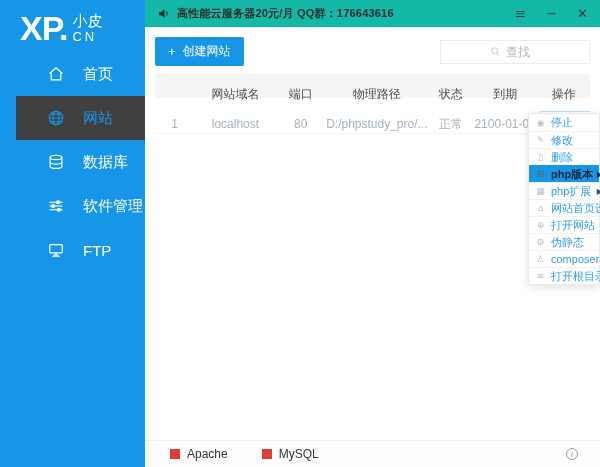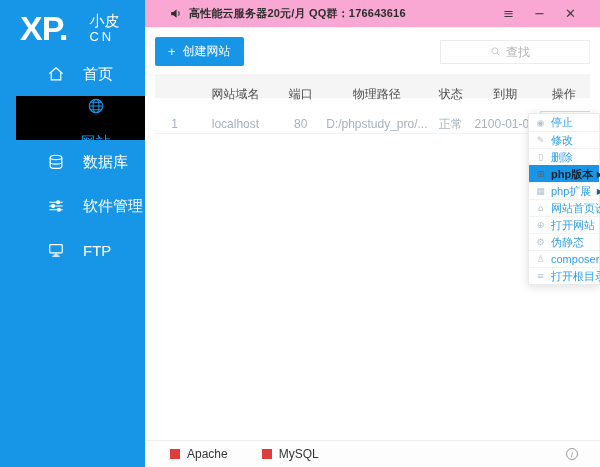--- a/index.html
+++ b/index.html
@@ -4,32 +4,32 @@
 <style>
   * { box-sizing: border-box; margin: 0; padding: 0; }
   html,body { width:600px; height:467px; }
   .app {
     position: relative; width: 600px; height: 467px; overflow: hidden;
     background: #fff; font-family: "Liberation Sans", "DejaVu Sans", sans-serif;
     -webkit-font-smoothing: antialiased;
   }
   
   .sidebar { position:absolute; left:0; top:0; width:145px; height:467px; background:#1796E8; color:#fff; }
-  .logo { display:flex; align-items:center; gap:22px; padding:8px 0 4px 20px; height:52px; }
+  .logo { display:flex; align-items:center; gap:5px; padding:8px 0 4px 20px; height:52px; }
   .logo-main { font-size:34px; font-weight:800; letter-spacing:-1px; line-height:1; }
   .logo-col { display:flex; flex-direction:column; line-height:16px; padding-top:2px; }
   .logo-top { font-size:15px; }
   .logo-bottom { font-size:13px; letter-spacing:3px; }
   .nav { margin-top:0; }
   .nav-item { height:44px; display:flex; align-items:center; gap:17px; padding-left:30px; font-size:15px; color:#fff; cursor:pointer;margin-left:16px; }
-  .nav-item.active { background:#000000; color:#1796E8;flex-direction:column; }
+  .nav-item.active { background:#404040; color:#1796E8; }
   .nav-item svg { width:20px; height:20px; stroke:currentColor; fill:none; stroke-width:1.4; flex:none; }
   
-  .titlebar { position:absolute; left:145px; top:0; width:455px; height:28px; background:#f9a8d4;
-    border-bottom:1px solid #f1f1f1; display:flex; align-items:center; padding:0 24px; }
+  .titlebar { position:absolute; left:145px; top:0; width:455px; height:28px; background:#14b8a6;
+    border-bottom:1px solid #f1f1f1; display:flex; align-items:center; padding:0 12px; }
   .tb-title { font-size:11px; font-weight:bold; color:#2d2d2d; margin-left:7px; letter-spacing:.2px; }
   .tb-controls { margin-left:auto; display:flex; align-items:center; gap:20px; }
   .tb-btn { font-size:13px; color:#3c3c3c; line-height:1; cursor:pointer; font-family:"DejaVu Sans",sans-serif; }
   .speaker { color:#2d2d2d; }
   
   .content { position:absolute; left:145px; top:28px; width:455px; height:412px; background:#fff; }
   .toolbar { display:flex; align-items:center; padding:9px 10px 7px 10px; }
   .btn-create { display:flex; align-items:center; gap:7px; background:#1796E8; color:#fff; border:none;
     font-size:12px; padding:6px 13px; border-radius:2px; cursor:pointer; font-family:inherit; }
   .btn-create .plus { font-size:13px; line-height:1; }

